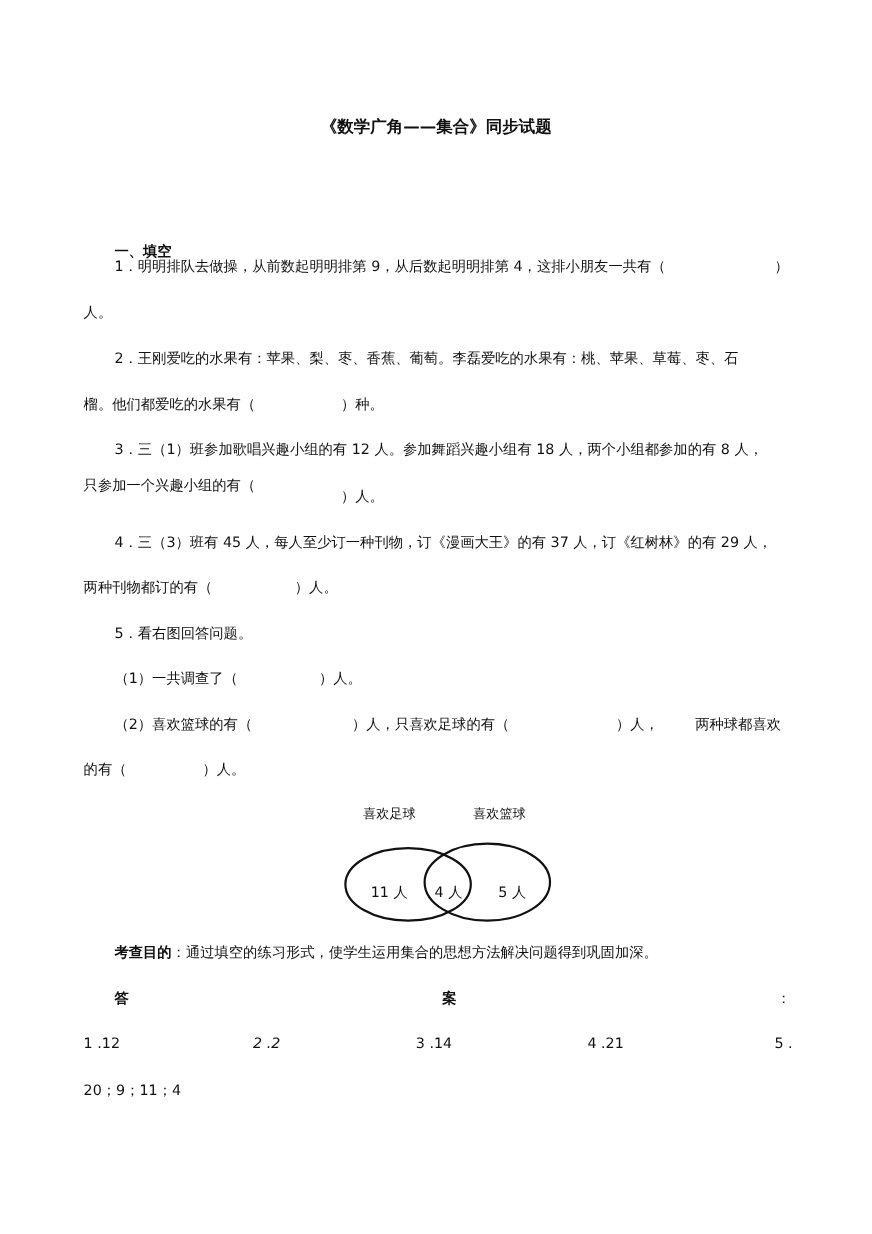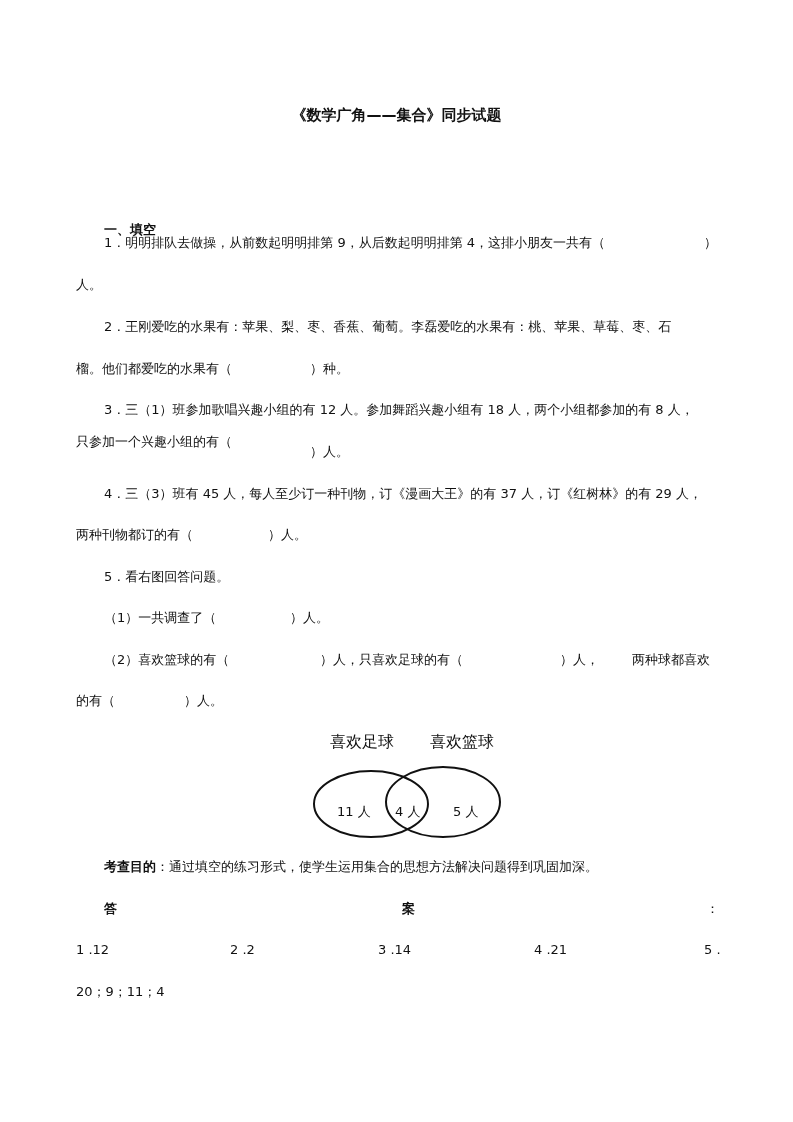--- a/index.html
+++ b/index.html
@@ -2,21 +2,21 @@
 <html><head>
 <meta charset="utf-8">
 <style>
   html, body { margin:0; padding:0; background:#ffffff; }
   body { width:793px; height:1122px; position:relative; overflow:hidden;
          font-family:"DejaVu Sans", sans-serif; color:#111; font-size:13px; }
   .abs { position:absolute; white-space:nowrap; }
   .title { left:0; width:793px; top:106px; text-align:center; font-weight:bold; font-size:15px; }
   .bold { font-weight:bold; }
   .line { font-size:13px; line-height:18px; }
-  .venn-label { font-size:16px; }
+  .venn-label { font-size:12px; }
   svg { position:absolute; }
 </style>
 </head>
 <body>
 
 <div class="abs title">《数学广角——集合》同步试题</div>
 
 <div class="abs bold line" style="left:104px; top:192px;margin-top:29px;">一、填空</div>
 
 <div class="abs line" style="left:104px; top:234px;">1．明明排队去做操，从前数起明明排第 9，从后数起明明排第 4，这排小朋友一共有（</div>
@@ -57,17 +57,17 @@
 
 <div class="abs line" style="left:104px; top:858px;">
   <span class="bold">考查目的</span><span>：通过填空的练习形式，使学生运用集合的思想方法解决问题得到巩固加深。</span>
 </div>
 
 <div class="abs bold line" style="left:104px; top:900px;">答</div>
 <div class="abs bold line" style="left:402px; top:900px;">案</div>
 <div class="abs line" style="left:706px; top:900px;">：</div>
 
 <div class="abs line" style="left:76px; top:941px;">1 .12</div>
-<div class="abs line" style="left:230px; top:941px;">2 .2</div>
+<div class="abs line" style="left:230px; top:941px;font-style:italic;">2 .2</div>
 <div class="abs line" style="left:378px; top:941px;">3 .14</div>
 <div class="abs line" style="left:534px; top:941px;">4 .21</div>
 <div class="abs line" style="left:704px; top:941px;">5 .</div>
 <div class="abs line" style="left:76px; top:983px;">20；9；11；4</div>
 
 </body></html>

